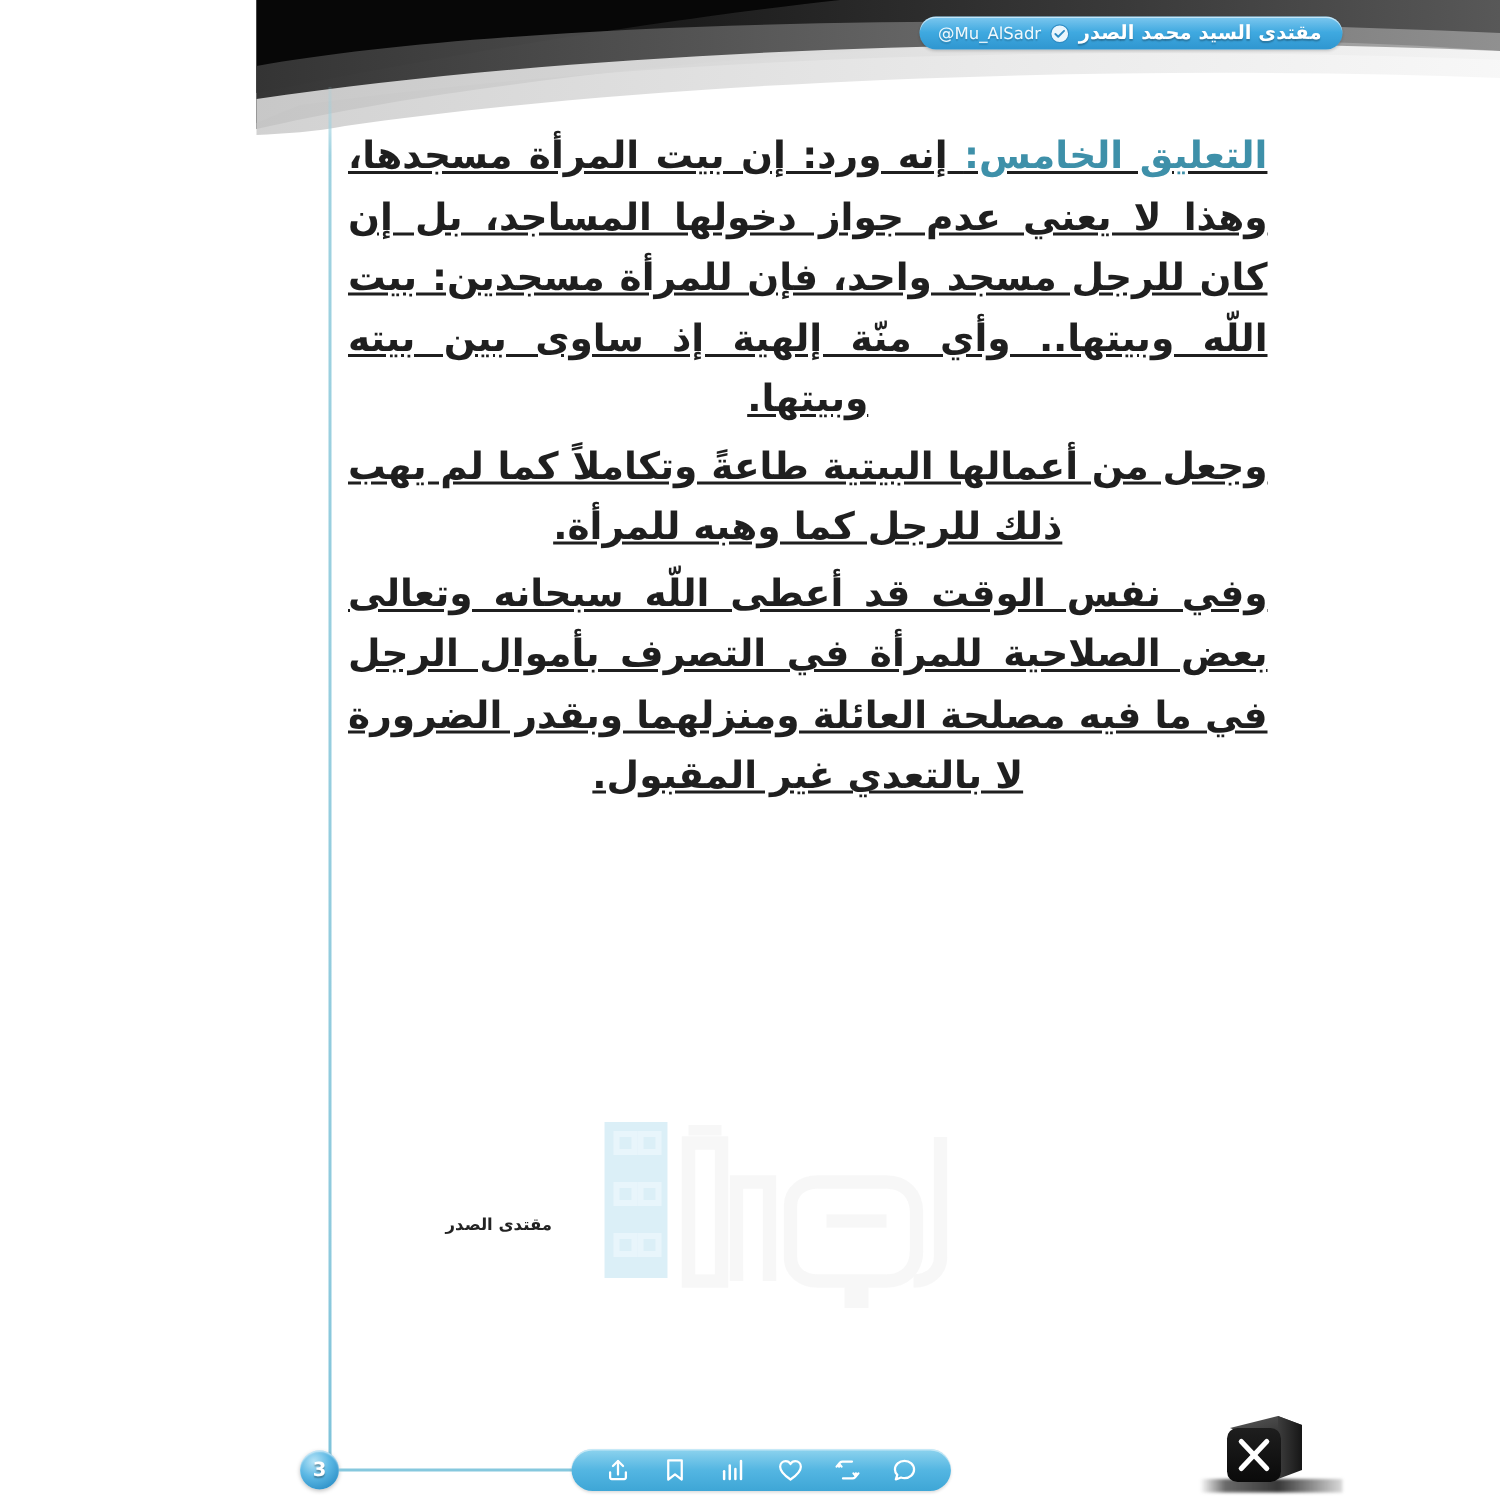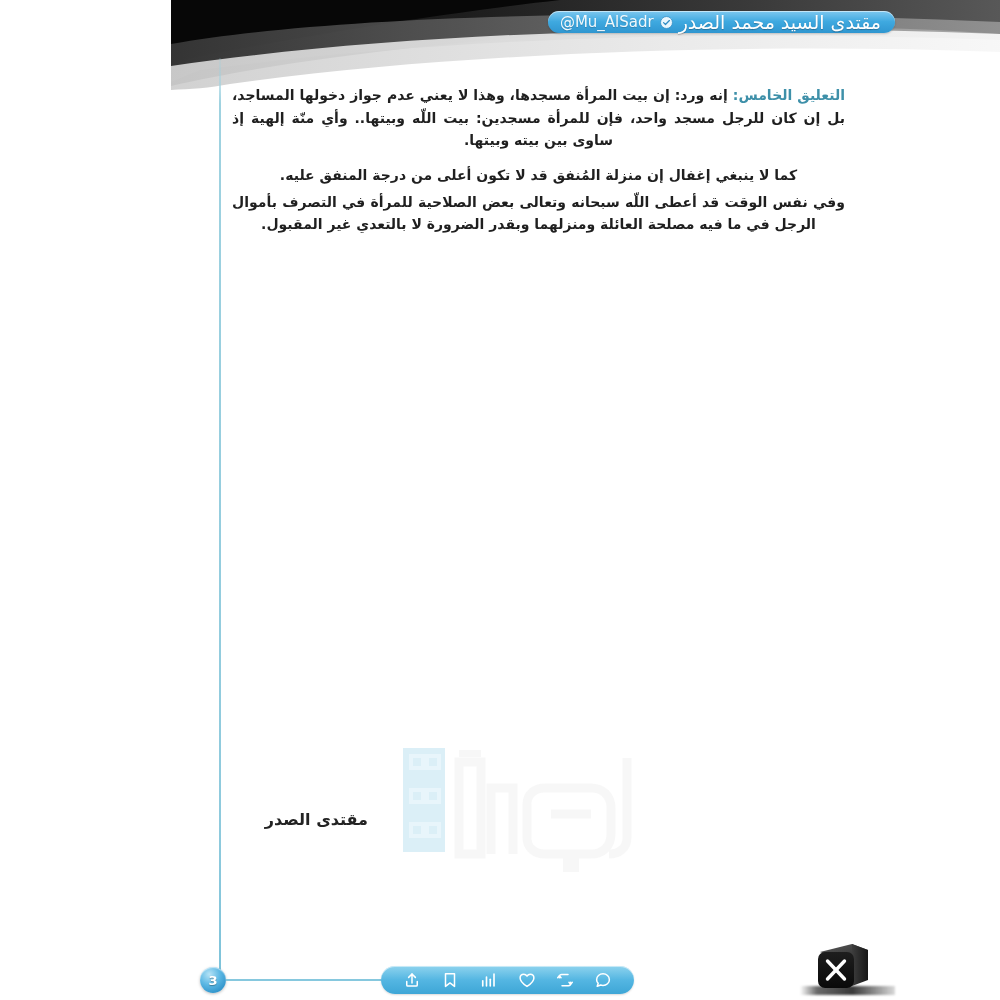--- a/index.html
+++ b/index.html
@@ -49,33 +49,33 @@
     align-items: center;
     gap: 6px;
     padding: 0 14px 0 12px;
     border-radius: 11px;
     background: linear-gradient(180deg, #7ec8ef 0%, #3fa9e0 48%, #2f96d0 100%);
     box-shadow: inset 0 1px 0 rgba(255,255,255,.55), 0 1px 2px rgba(0,0,0,.18);
     color: #ffffff;
     white-space: nowrap;
   }
   .handle-name {
-    font-size: 19px;
-    font-weight: normal;
+    font-size: 13px;
+    font-weight: bold;
     letter-spacing: 0;
     text-shadow: 0 1px 1px rgba(0,0,0,.25);
   }
   .verified-icon {
     width: 13px;
     height: 13px;
     flex: 0 0 13px;
     display: block;
   }
   .handle-at {
-    font-size: 15px;
+    font-size: 11px;
     direction: ltr;
     unicode-bidi: embed;
     opacity: .92;
     text-shadow: 0 1px 1px rgba(0,0,0,.2);
   }
 
   
   .guide-line {
     position: absolute;
     left: 219px;
@@ -90,26 +90,27 @@
     position: absolute;
     top: 84px;
     right: 155px;
     left: 232px;
     direction: rtl;
     text-align: justify;
     text-align-last: center;
     color: #1b1b1b;
   }
   .para {
-    font-size: 14px;
+    font-size: 25px;
     font-weight: bold;
     line-height: 1.62;
     margin: 0 0 4px 0;
     color: #1f1f1f;
     letter-spacing: -0.1px;
+    text-decoration: underline;
   }
   .para.gap-before { margin-top: 12px; }
   .heading-label {
     color: #3e90a9;
     font-weight: bold;
   }
 
   
   .watermark {
     position: absolute;
@@ -119,21 +120,21 @@
     height: 135px;
     opacity: .55;
     pointer-events: none;
   }
 
   
   .signature {
     position: absolute;
     right: 632px;
     top: 810px;
-    font-size: 16px;
+    font-size: 11px;
     font-weight: bold;
     color: #232323;
     direction: rtl;
   }
 
   
   .page-badge {
     position: absolute;
     left: 200px;
     top: 967px;
@@ -243,21 +244,21 @@
         <path d="M6.6 12.3 L10.1 15.7 L17.3 8.4" fill="none" stroke="#2f8cc4" stroke-width="2.3" stroke-linecap="round" stroke-linejoin="round"></path>
       </svg>
     </span>
     <span class="handle-at">@Mu_AlSadr</span>
   </div>
 
   <div class="guide-line"></div>
 
   <div class="content">
     <p class="para"><span class="heading-label">التعليق الخامس:</span> <span>إنه ورد: إن بيت المرأة مسجدها، وهذا لا يعني عدم جواز دخولها المساجد، بل إن كان للرجل مسجد واحد، فإن للمرأة مسجدين: بيت اللّه وبيتها.. وأي منّة إلهية إذ ساوى بين بيته وبيتها.</span></p>
-    <p class="para gap-before">كما لا ينبغي إغفال إن منزلة المُنفق قد لا تكون أعلى من درجة المنفق عليه.</p>
+    <p class="para">وجعل من أعمالها البيتية طاعةً وتكاملاً كما لم يهب ذلك للرجل كما وهبه للمرأة.</p>
     <p class="para">وفي نفس الوقت قد أعطى اللّه سبحانه وتعالى بعض الصلاحية للمرأة في التصرف بأموال الرجل في ما فيه مصلحة العائلة ومنزلهما وبقدر الضرورة لا بالتعدي غير المقبول.</p>
   </div>
 
   <div class="watermark">
     <svg width="275" height="135" viewBox="0 0 275 135" xmlns="http://www.w3.org/2000/svg" aria-hidden="true">
       <rect x="8" y="6" width="42" height="104" fill="#bfe2f2"></rect>
       <g fill="none" stroke="#d7eef8" stroke-width="4">
         <rect x="16" y="14" width="12" height="12"></rect>
         <rect x="32" y="14" width="12" height="12"></rect>
         <rect x="16" y="48" width="12" height="12"></rect>

